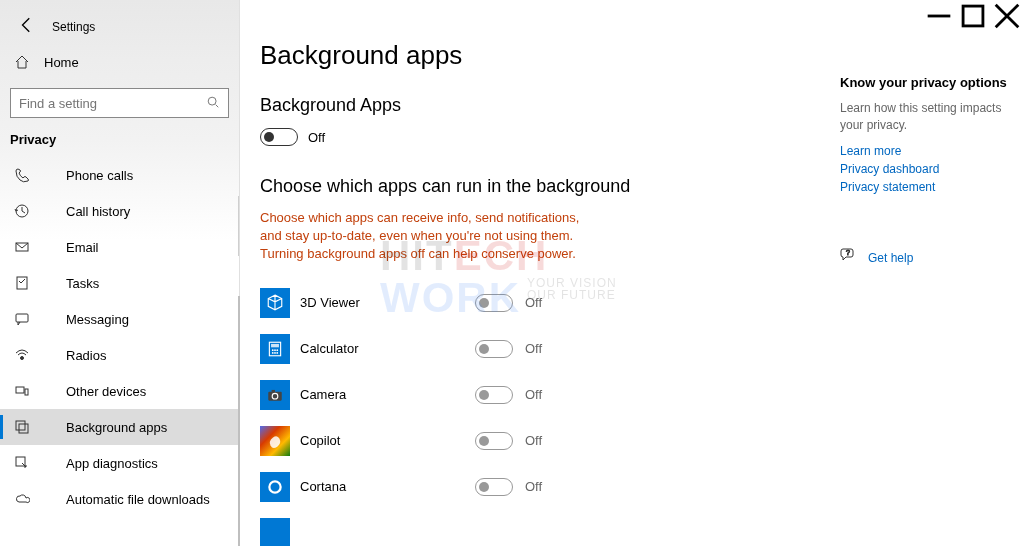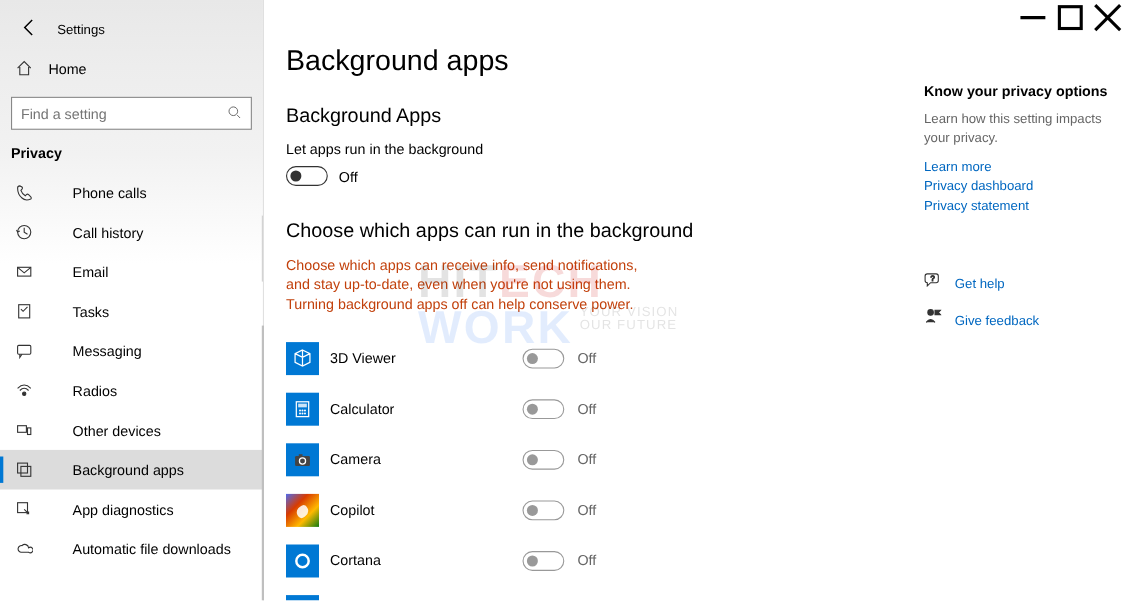--- a/index.html
+++ b/index.html
@@ -354,21 +354,20 @@
     </div>
 </div>
 
 <div class="scroll-ind upper"></div>
 <div class="scroll-ind"></div>
 
 <div class="content">
   <h1>Background apps</h1>
 
   <h2 class="sub">Background Apps</h2>
-  <div class="setting-desc">Let apps run in the background</div>
   <div class="master-toggle">
     <div class="toggle">
         <div class="knob"></div>
       </div>
     <span>Off</span>
   </div>
 
   <h2 class="sub">Choose which apps can run in the background</h2>
   <div class="section2-desc">Choose which apps can receive info, send notifications, and stay up-to-date, even when you're not using them. Turning background apps off can help conserve power.</div>
 
@@ -469,30 +468,20 @@
   <div style="height:34px"></div>
   <div class="action-row">
     <span>
       <svg viewBox="0 0 16 16">
           <path d="M3 3 h8 a2 2 0 0 1 2 2 v4 a2 2 0 0 1 -2 2 h-5 l-3 3 v-3 a2 2 0 0 1 -2 -2 v-4 a2 2 0 0 1 2 -2 z" fill="none" stroke="#333"></path>
           <text x="6" y="9" font-size="7" fill="#333">?</text>
         </svg>
     </span>
     <a class="link">Get help</a>
   </div>
-  <div class="action-row">
-    <span>
-      <svg viewBox="0 0 16 16">
-          <circle cx="6" cy="5" r="2.5" fill="#333"></circle>
-          <path d="M2 14 q4 -5 8 0" fill="#333"></path>
-          <path d="M10 3 l5 0 l-2 2 l2 2 l-5 0 z" fill="#333"></path>
-        </svg>
-    </span>
-    <a class="link">Give feedback</a>
-  </div>
 </div>
 
 <div class="watermark">
   <div class="l1"><span>HIT</span><span class="red">ECH</span></div>
   <div style="display:flex;align-items:flex-start;gap:6px">
     <div class="l2">WORK</div>
     <div>
       <div class="tag">YOUR VISION</div>
       <div class="tag">OUR FUTURE</div>
     </div>

